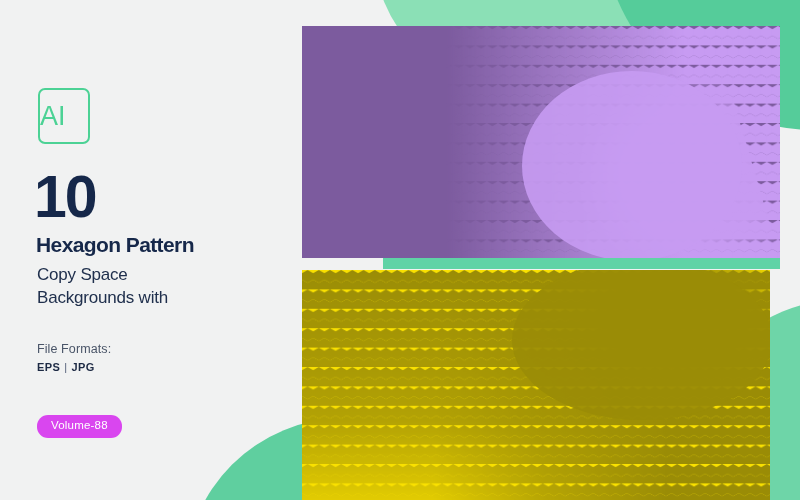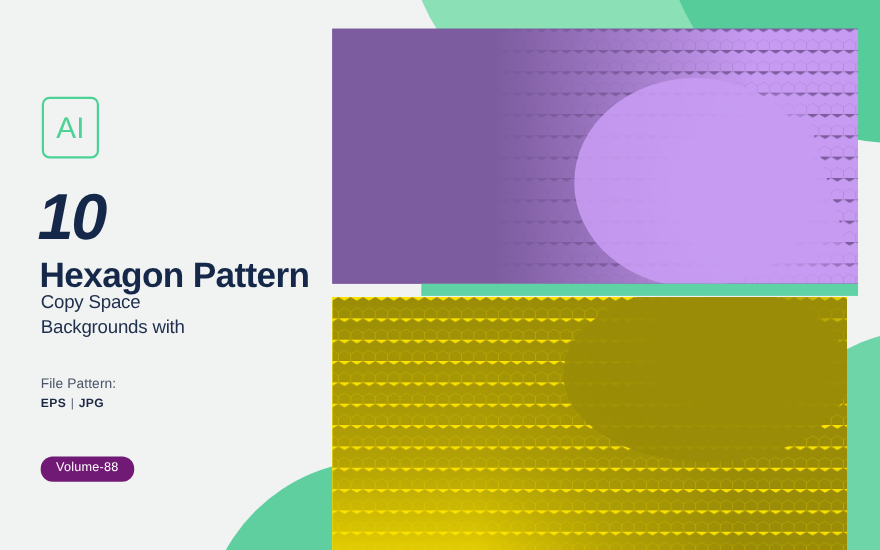--- a/index.html
+++ b/index.html
@@ -51,44 +51,42 @@
   
   #ai-badge {
     position: absolute;
     left: 38px; top: 88px;
     width: 52px; height: 56px;
     border: 2px solid #4cd295;
     border-radius: 7px;
     box-sizing: border-box;
     display: flex;
     align-items: center;
-    justify-content: center;
   }
   #ai-badge-label {
     font-size: 27px;
     letter-spacing: 0px;
     color: #4cd295;
     font-family: "Liberation Sans", sans-serif;
     line-height: 1;
   }
 
   #count {
     position: absolute;
     left: 34px; top: 168px;
     font-size: 59px;
     font-weight: bold;
     color: #16284a;
     letter-spacing: -2px;
     line-height: 1;
-    font-style: italic;
   }
   #title {
     position: absolute;
     left: 36px; top: 234px;
-    font-size: 32px;
+    font-size: 21px;
     font-weight: bold;
     color: #16284a;
     letter-spacing: -0.6px;
     line-height: 1;
     white-space: nowrap;
   }
   #subtitle {
     position: absolute;
     left: 37px; top: 264px;
     font-size: 17px;
@@ -114,21 +112,21 @@
   #formats-value .sep {
     font-weight: normal;
     color: #55607a;
     padding: 0 4px;
   }
   #volume-badge {
     position: absolute;
     left: 37px; top: 415px;
     padding: 5px 14px 6px;
     border-radius: 11px;
-    background: #701a75;
+    background: #d946ef;
     color: #ffffff;
     font-size: 11.5px;
     letter-spacing: 0.2px;
     line-height: 1;
   }
 
   
   .panel {
     position: absolute;
     overflow: hidden;
@@ -252,21 +250,21 @@
 
   <div id="count">10</div>
 
   <div id="title">Hexagon Pattern</div>
 
   <div id="subtitle">
     <div>Copy Space</div>
     <div>Backgrounds with</div>
   </div>
 
-  <div id="formats-label">File Pattern:</div>
+  <div id="formats-label">File Formats:</div>
 
   <div id="formats-value">
     <span>EPS</span><span class="sep">|</span><span>JPG</span>
   </div>
 
   <div id="volume-badge">Volume-88</div>
 
 </div>
 
 </body></html>

